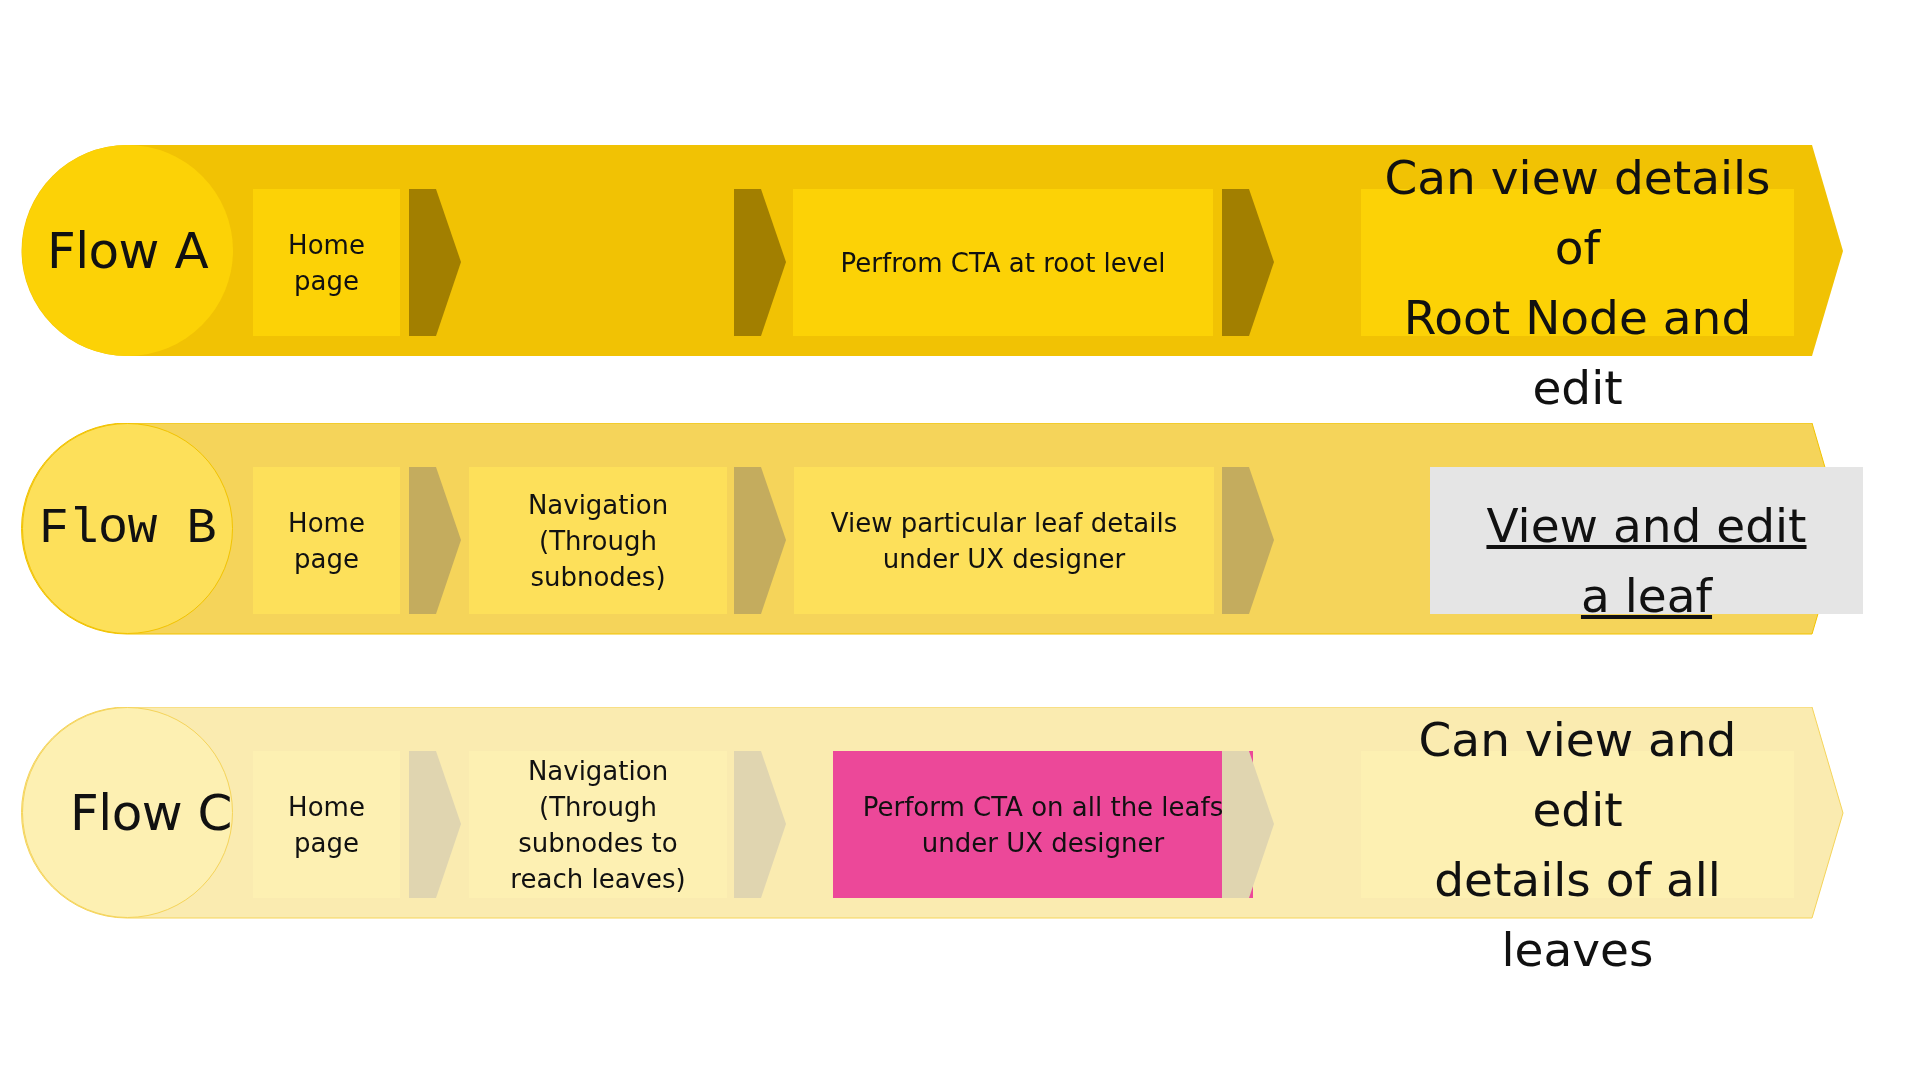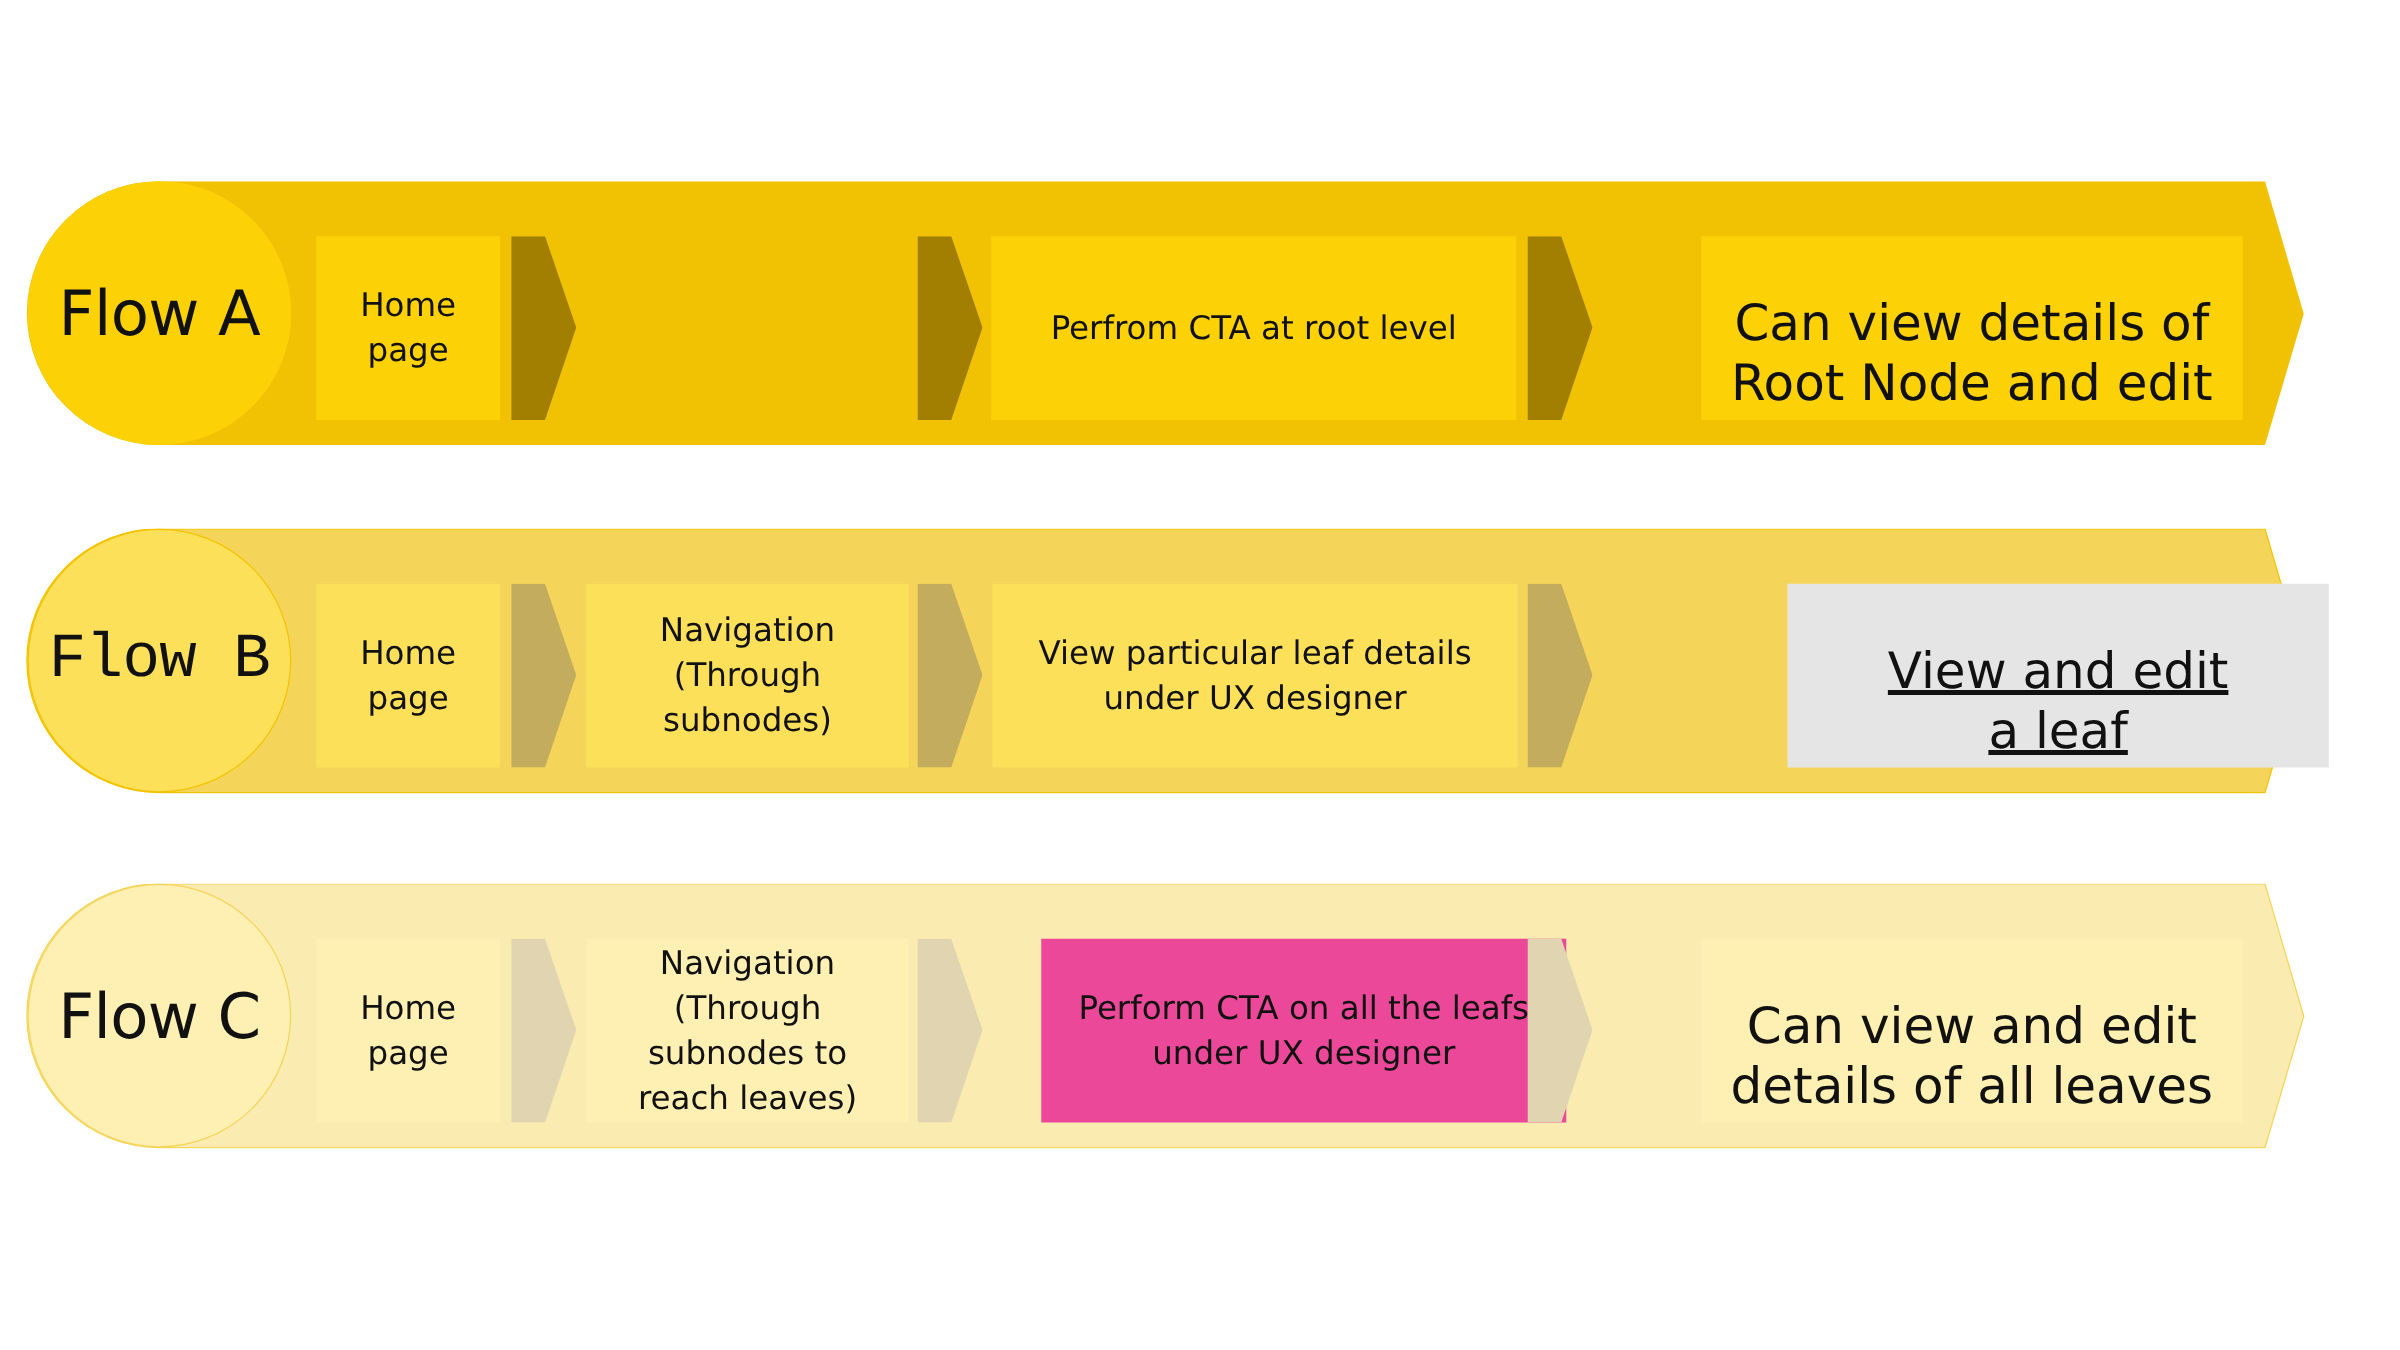--- a/index.html
+++ b/index.html
@@ -6,21 +6,21 @@
   body { width:1920px; height:1080px; background:#ffffff; position:relative; overflow:hidden;
          font-family:"DejaVu Sans", sans-serif; color:#111; }
   .band { position:absolute; left:0; width:1920px; height:212px; }
   .band svg.bg { position:absolute; left:0; top:0; }
   .circle { position:absolute; left:22px; top:0; width:211px; height:211px; border-radius:50%;
             display:flex; align-items:center; justify-content:center; box-sizing:border-box; }
   .circle span { font-size:50px; letter-spacing:-0.5px; }
   .box { position:absolute; top:44px; height:147px; display:flex; align-items:center; justify-content:center;
          text-align:center; box-sizing:border-box; padding:0 6px; }
   .box span { font-size:26px; line-height:36px; white-space:pre-line; }
-  .box.final span { font-size:40px; line-height:48px;margin-top:40px; }
+  .box.final span { font-size:47px; line-height:70px;margin-top:40px; }
   .arrow { position:absolute; top:44px; width:52px; height:147px; }
   #flow-a { top:145px; }
   #flow-b { top:423px; }
   #flow-c { top:707px; }
 </style>
 </head>
 <body>
 
 <div class="band" id="flow-a">
   <svg class="bg" width="1920" height="212">
@@ -83,21 +83,21 @@
   <div class="box final" style="left: 1430px; width: 433px; background: #e5e5e5; text-decoration: underline;">
     <span>View and edit
 a leaf</span>
   </div>
 </div>
 
 <div class="band" id="flow-c">
   <svg class="bg" width="1920" height="212">
     <path class="band-path" d="M127,0 L1812,0 L1843,106 L1812,211 L127,211 A105.5,105.5 0 0 1 127,0 Z" fill="#FAEBB0" stroke="#F5D45A" stroke-width="1"></path>
   </svg>
-  <div class="circle" style="background: rgb(253, 240, 178); border: 1px solid rgb(245, 212, 90);">
+  <div class="circle" style="background: rgb(253, 240, 178); border: 1px solid rgb(245, 212, 90); justify-content: flex-end;">
     <span>Flow C</span>
   </div>
   <div class="box" style="left: 253px; width: 147px; background: rgb(253, 240, 178);">
     <span>Home
 page</span>
   </div>
   <svg class="arrow" style="left:409px;" viewBox="0 0 52 147">
     <polygon points="0,0 27,0 52,73 27,147 0,147" fill="#E0D5B0"></polygon>
   </svg>
   <div class="box" style="left: 469px; width: 258px; background: rgb(253, 240, 178);">

